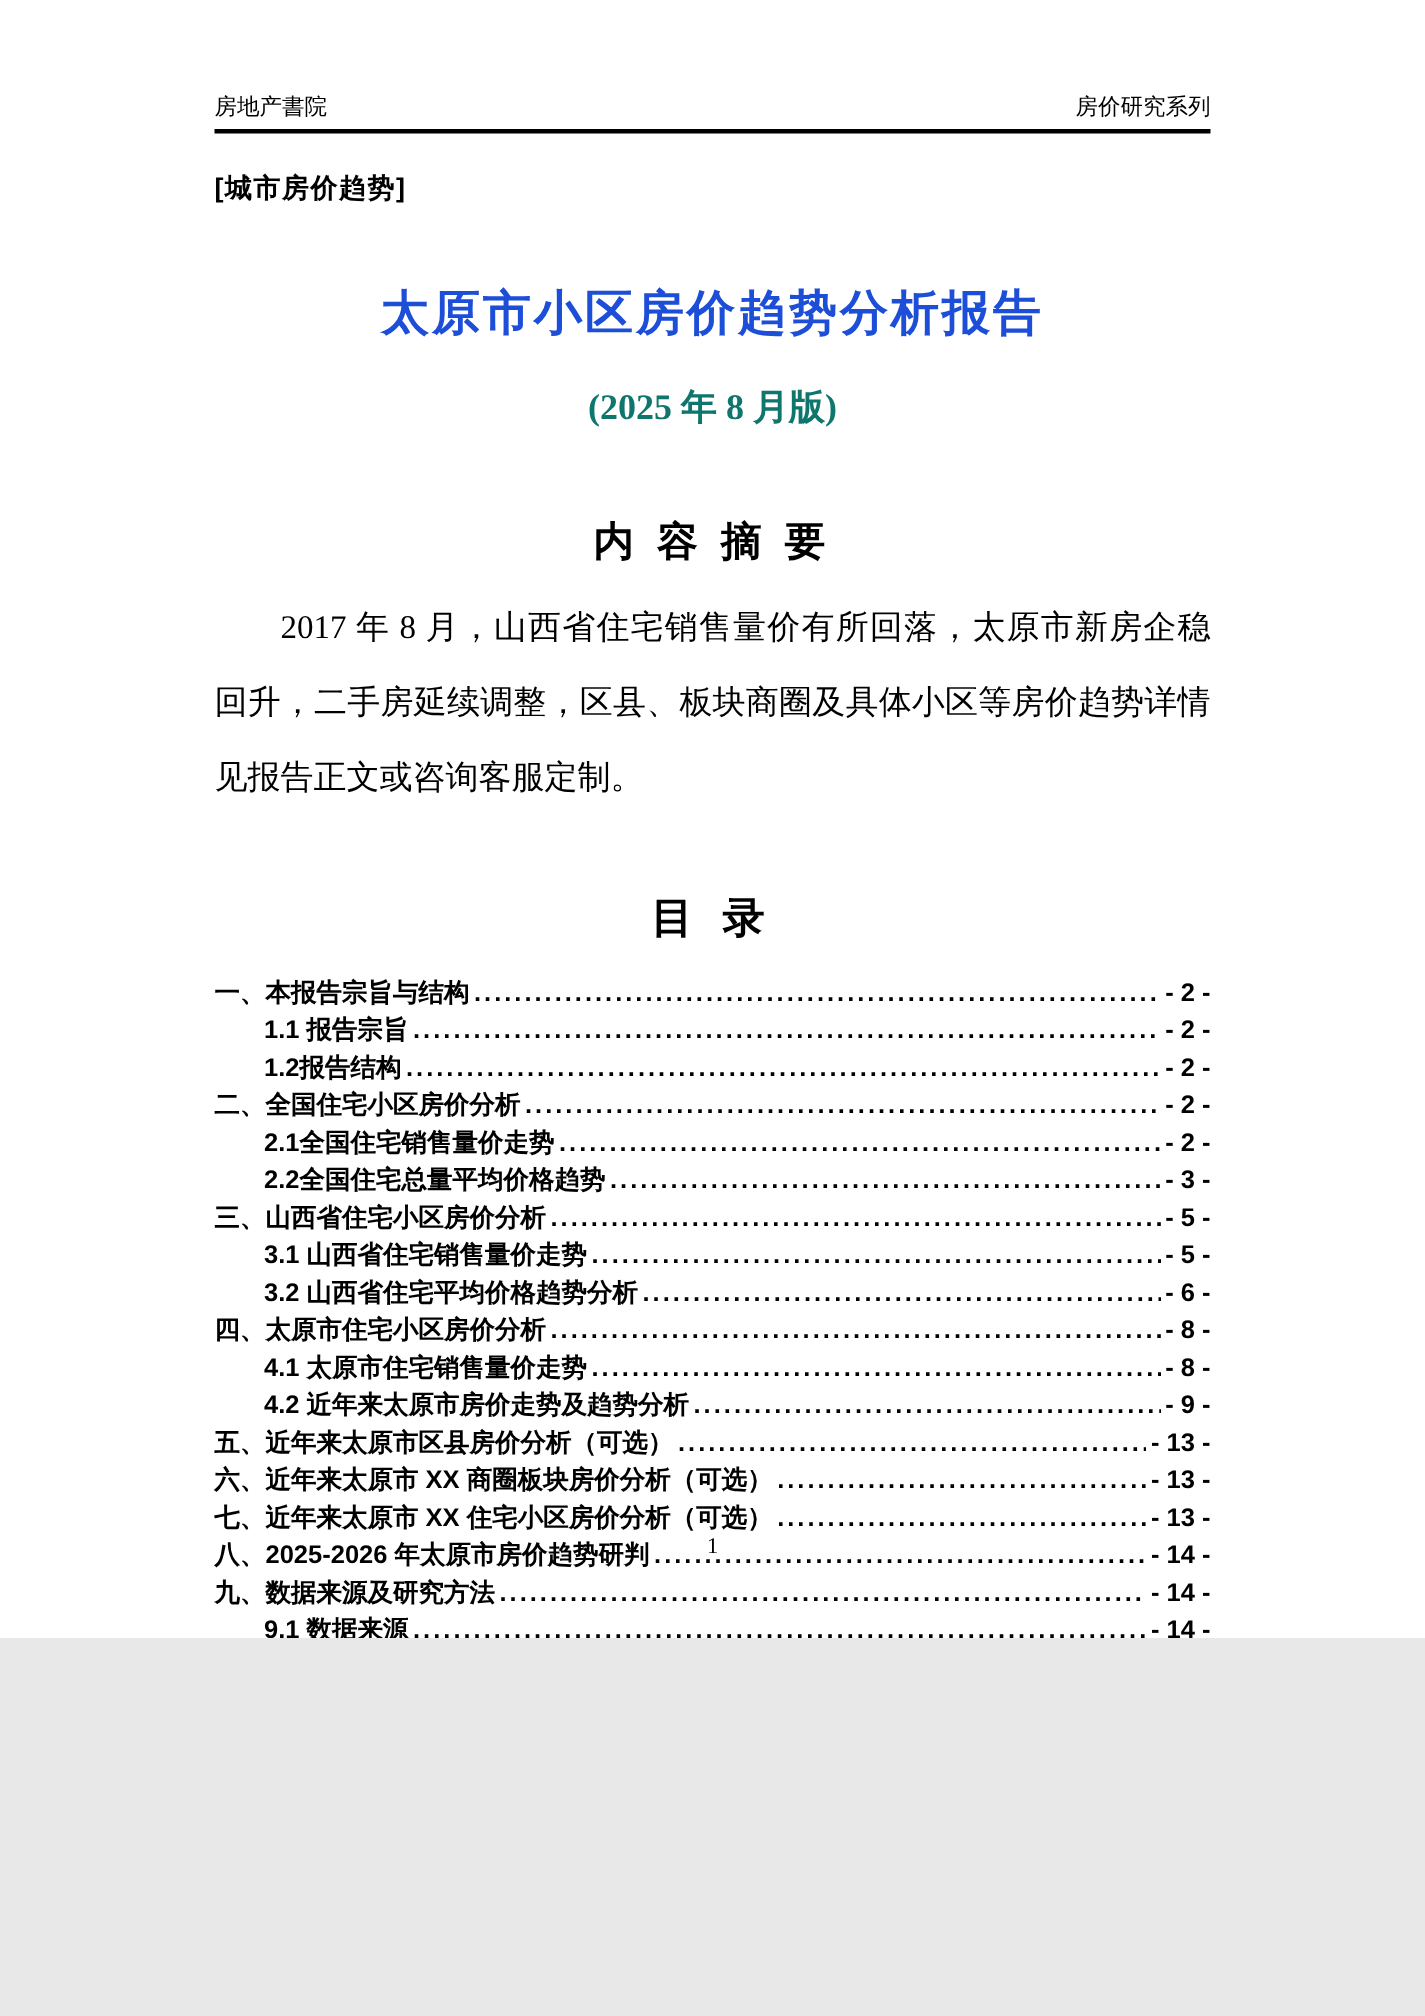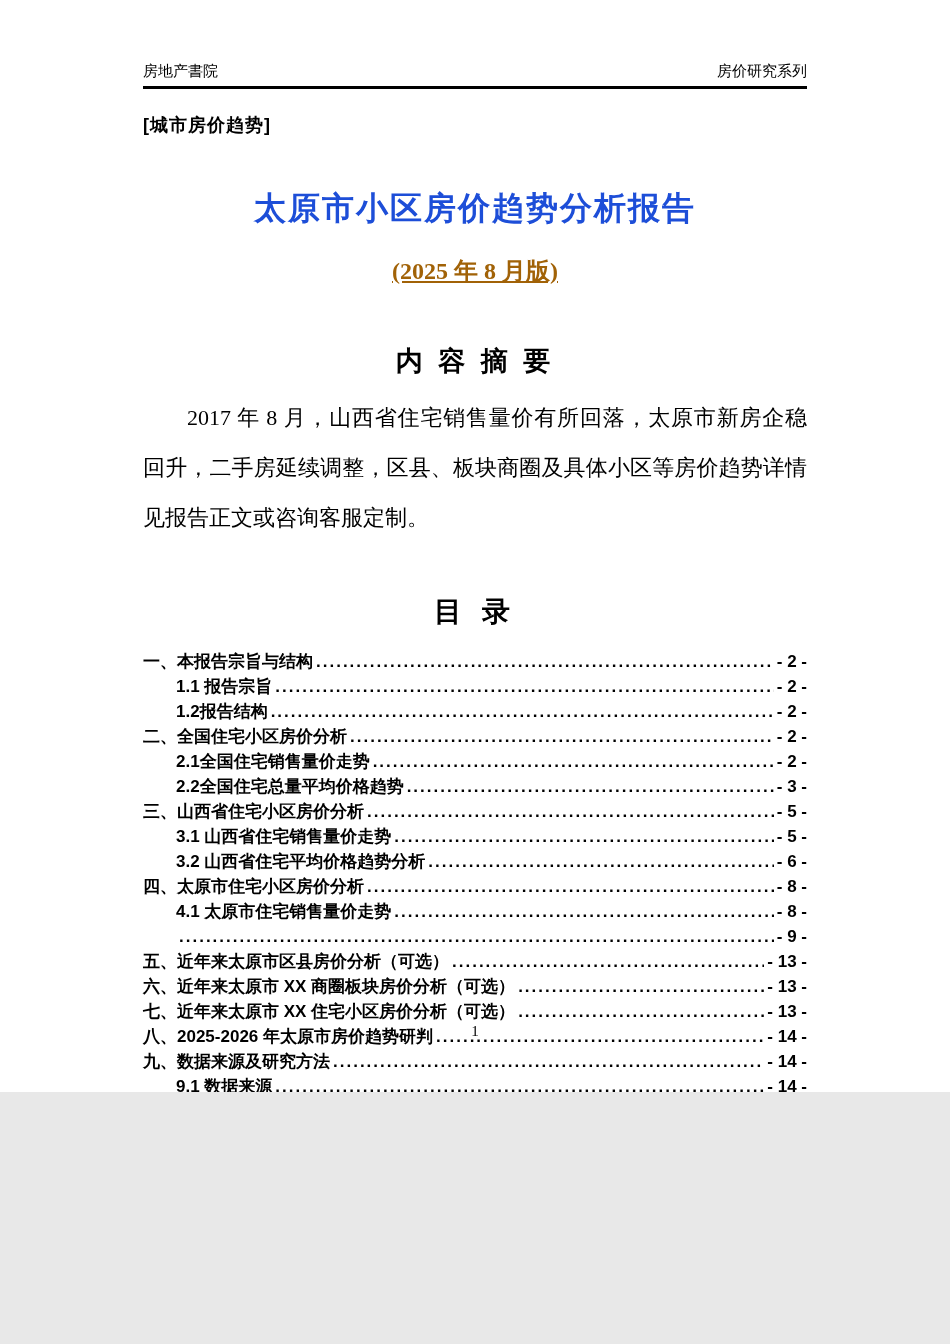--- a/index.html
+++ b/index.html
@@ -60,21 +60,21 @@
 
   <div class="header">
     <span>房地产書院</span>
     <span>房价研究系列</span>
   </div>
 
   <div class="category">[城市房价趋势]</div>
 
   <h1 class="title" style="color: #1d4ed8;">太原市小区房价趋势分析报告</h1>
 
-  <h2 class="subtitle" style="color: #a16207; text-decoration: underline;">(2025 年 8 月版)</h2>
+  <h2 class="subtitle" style="color: #0f766e;">(2025 年 8 月版)</h2>
 
   <h3 class="abstract-heading">内 容 摘 要</h3>
 
   <p class="abstract-text">2017 年 8 月，山西省住宅销售量价有所回落，太原市新房企稳回升，二手房延续调整，区县、板块商圈及具体小区等房价趋势详情见报告正文或咨询客服定制。</p>
 
   <h3 class="toc-heading">目 录</h3>
 
   <div class="toc">
       <div class="toc-row">
         <span class="t-label">一、本报告宗旨与结构</span>
@@ -125,20 +125,21 @@
         <span class="t-label">四、太原市住宅小区房价分析</span>
         <span class="t-dots"></span>
         <span class="t-page">- 8 -</span>
       </div>
       <div class="toc-row lvl2">
         <span class="t-label">4.1 太原市住宅销售量价走势</span>
         <span class="t-dots"></span>
         <span class="t-page">- 8 -</span>
       </div>
       <div class="toc-row lvl2">
+        <span class="t-label">4.2 近年来太原市房价走势及趋势分析</span>
         <span class="t-dots"></span>
         <span class="t-page">- 9 -</span>
       </div>
       <div class="toc-row">
         <span class="t-label">五、近年来太原市区县房价分析（可选）</span>
         <span class="t-dots"></span>
         <span class="t-page">- 13 -</span>
       </div>
       <div class="toc-row">
         <span class="t-label">六、近年来太原市 XX 商圈板块房价分析（可选）</span>

